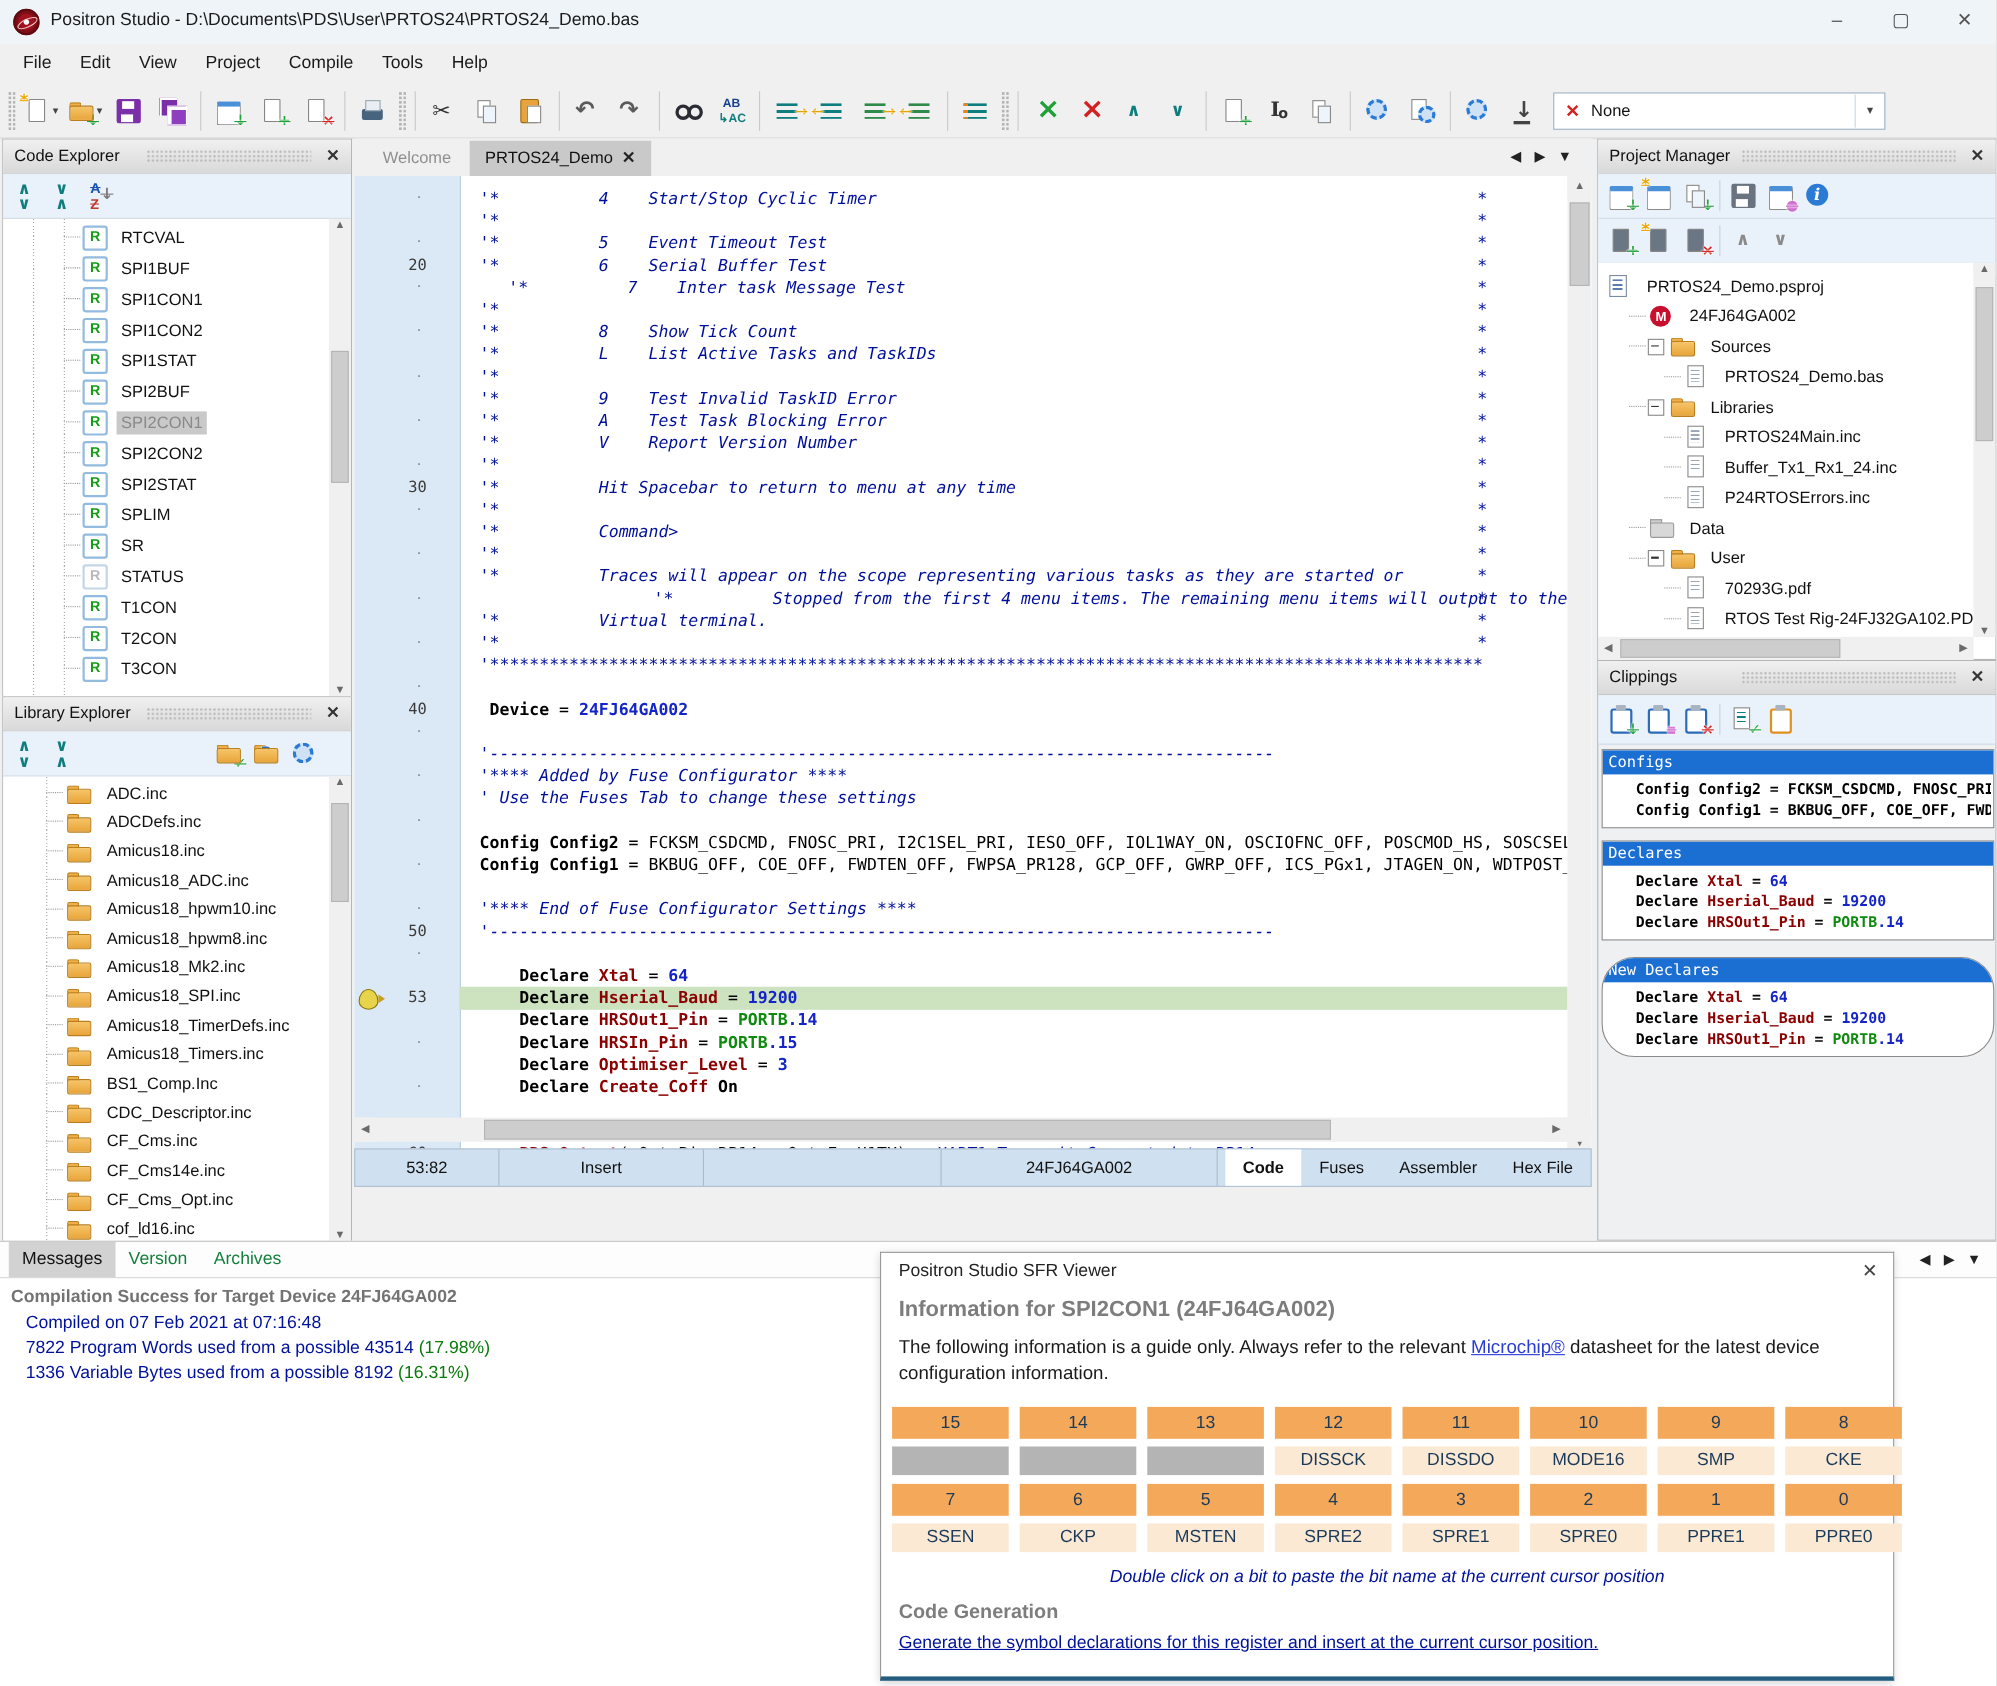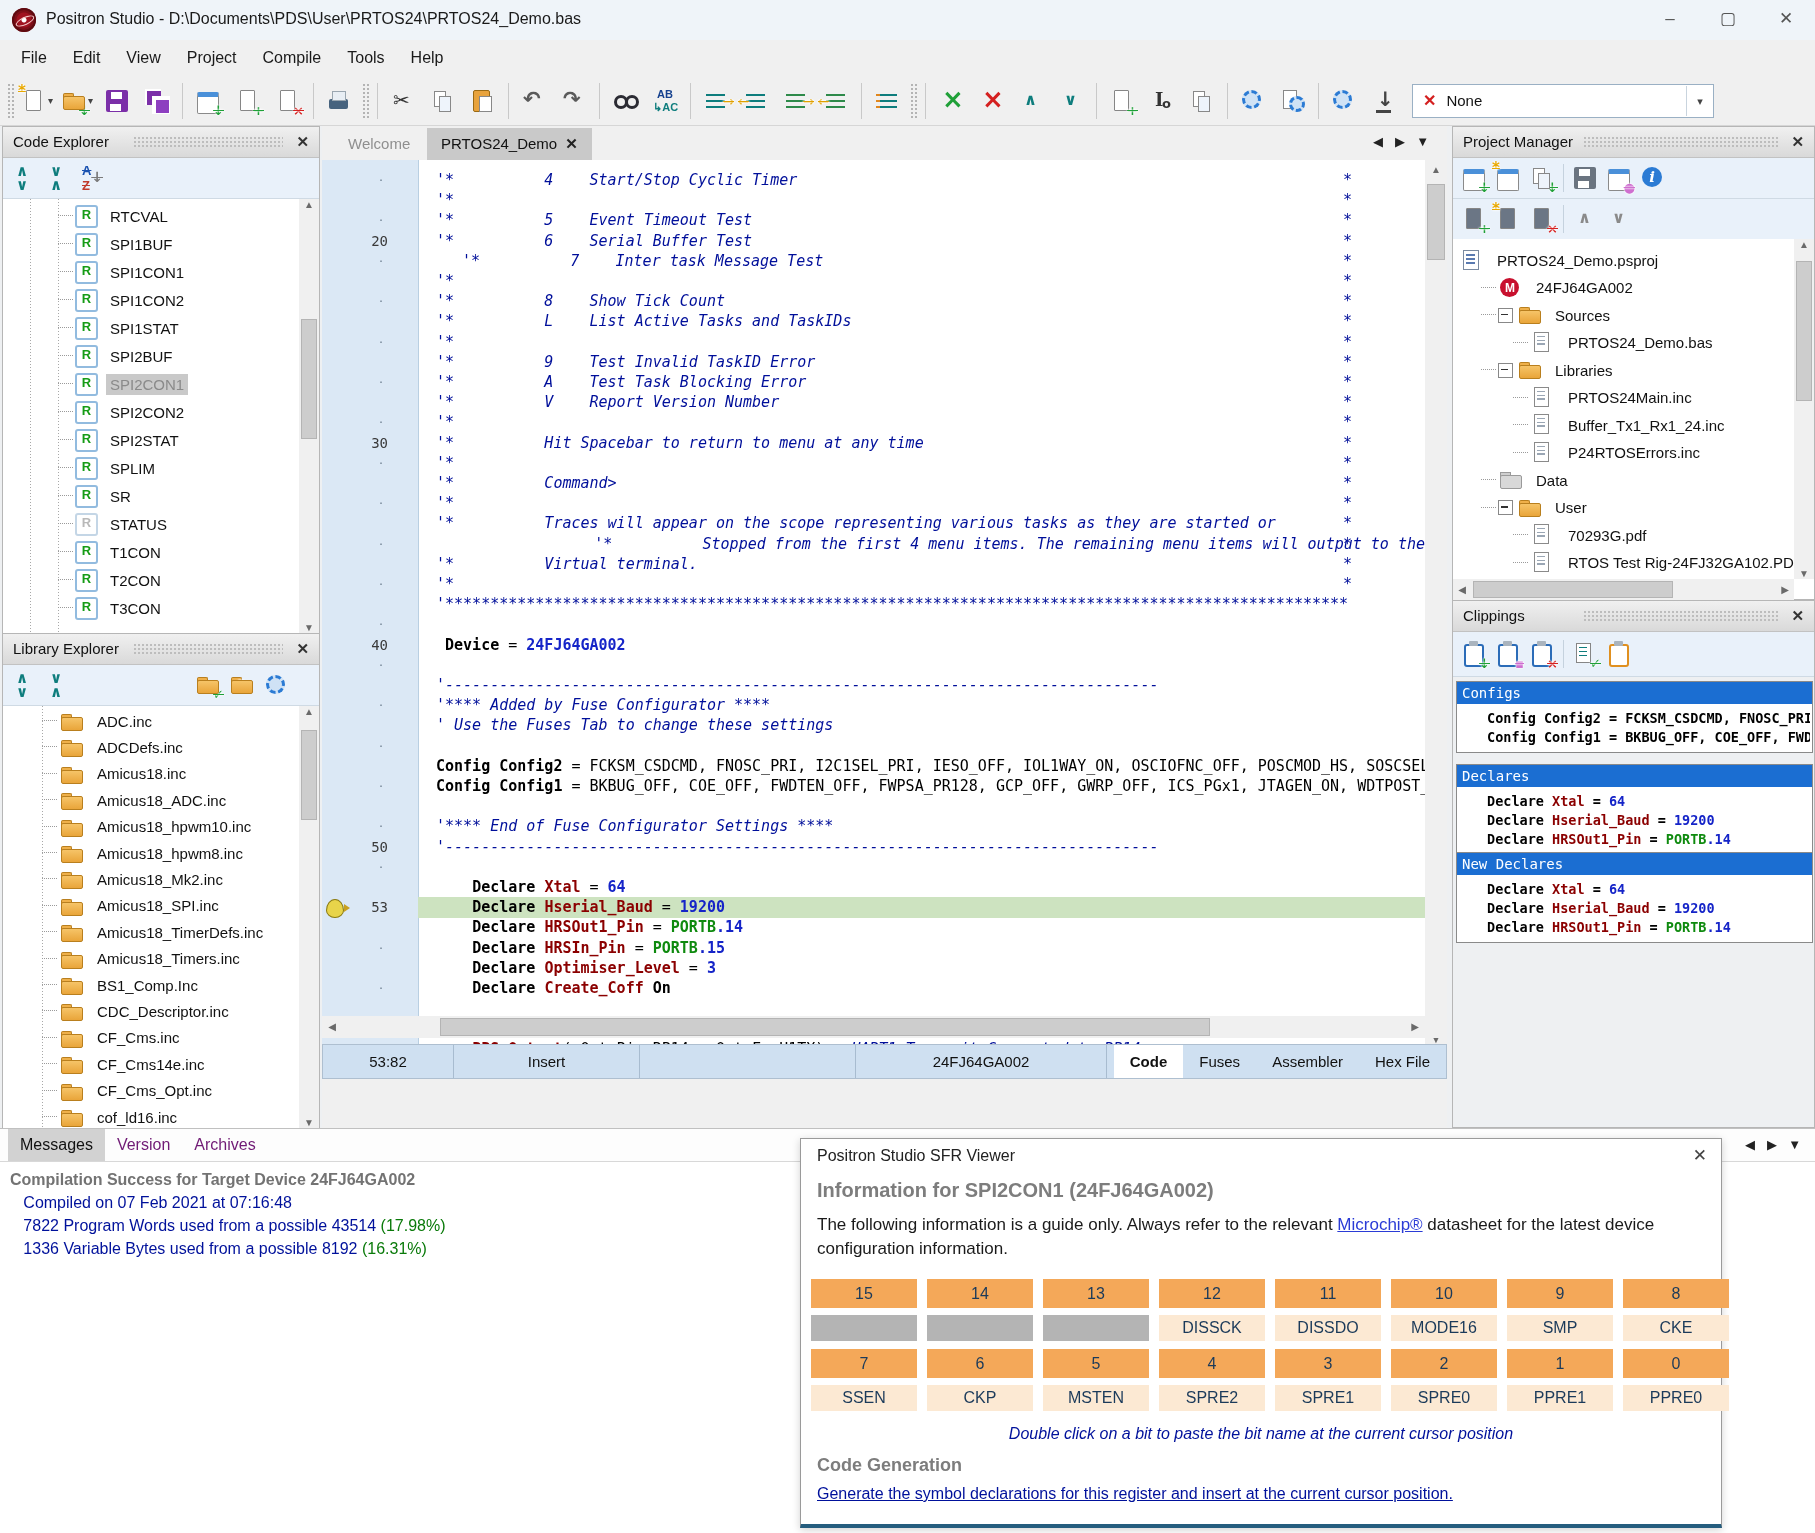--- a/index.html
+++ b/index.html
@@ -153,21 +153,21 @@
   .expander{width:13px;height:13px;border:1px solid #888;background:#fff;position:relative;flex:none;margin-right:4px}
   .expander::after{content:"";position:absolute;left:2px;top:5px;width:7px;height:1.6px;background:#333}
   .clipbox{position:absolute;left:3px;width:355px;border:1px solid #8a8a8a;background:#fff;overflow:hidden}
   .cliphead{height:22px;background:#1b6ed2;color:#fff;font:14px/22px "DejaVu Sans Mono",monospace;padding-left:5px}
   .clipline{font:bold 13.5px/19px "DejaVu Sans Mono",monospace;white-space:pre;overflow:hidden;padding-left:30px}
   .clipbody{padding:5px 2px 5px 0}
 
   
   #msg{left:0;top:1128px;width:1815px;height:405px;background:#fff;border-top:1px solid #c0c0c0}
   #msgtabs{position:absolute;left:0;top:0;width:100%;height:32px;background:#fdfdfd;border-bottom:1px solid #d8d8d8;display:flex;align-items:stretch;padding-left:8px}
-  .mtab{padding:0 12px;font-size:16px;color:#701a75;display:flex;align-items:center}
+  .mtab{padding:0 12px;font-size:16px;color:#15803d;display:flex;align-items:center}
   .mtab.active{background:#d2d2d2;color:#111}
   .mline{position:absolute;left:10px;white-space:pre;font-size:16px}
   .m-ok{color:#737373;font-weight:bold}
   .m-info{color:#00119b}
   .m-pct{color:#0a7a0a}
   .msgnav{position:absolute;top:8px;font-size:13px;color:#222}
 
   
   #sfr{left:800px;top:1138px;width:922px;height:390px;background:#fff;border:1px solid #9a9a9a;border-bottom:4px solid #255d7e;box-sizing:border-box;z-index:50;box-shadow:0 2px 8px rgba(0,0,0,.18)}
   #sfrtitle{position:absolute;left:16px;top:8px;font-size:16px;color:#222}
@@ -836,21 +836,21 @@
           </div>
         </div>
         <div class="clipbox" style="top: 163px;">
           <div class="cliphead">Declares</div>
           <div class="clipbody">
             <div class="clipline"><span class="sg-k">Declare</span><span class="sg-p"> </span><span class="sg-v">Xtal</span><span class="sg-p"> = </span><span class="sg-n">64</span></div>
             <div class="clipline"><span class="sg-k">Declare</span><span class="sg-p"> </span><span class="sg-v">Hserial_Baud</span><span class="sg-p"> = </span><span class="sg-n">19200</span></div>
             <div class="clipline"><span class="sg-k">Declare</span><span class="sg-p"> </span><span class="sg-v">HRSOut1_Pin</span><span class="sg-p"> = </span><span class="sg-g">PORTB</span><span class="sg-n">.14</span></div>
           </div>
         </div>
-        <div class="clipbox" style="top: 251px;">
+        <div class="clipbox" style="top: 269px; border-radius: 30px;">
           <div class="cliphead">New Declares</div>
           <div class="clipbody">
             <div class="clipline"><span class="sg-k">Declare</span><span class="sg-p"> </span><span class="sg-v">Xtal</span><span class="sg-p"> = </span><span class="sg-n">64</span></div>
             <div class="clipline"><span class="sg-k">Declare</span><span class="sg-p"> </span><span class="sg-v">Hserial_Baud</span><span class="sg-p"> = </span><span class="sg-n">19200</span></div>
             <div class="clipline"><span class="sg-k">Declare</span><span class="sg-p"> </span><span class="sg-v">HRSOut1_Pin</span><span class="sg-p"> = </span><span class="sg-g">PORTB</span><span class="sg-n">.14</span></div>
           </div>
         </div>
       </div>
   </div>
 

